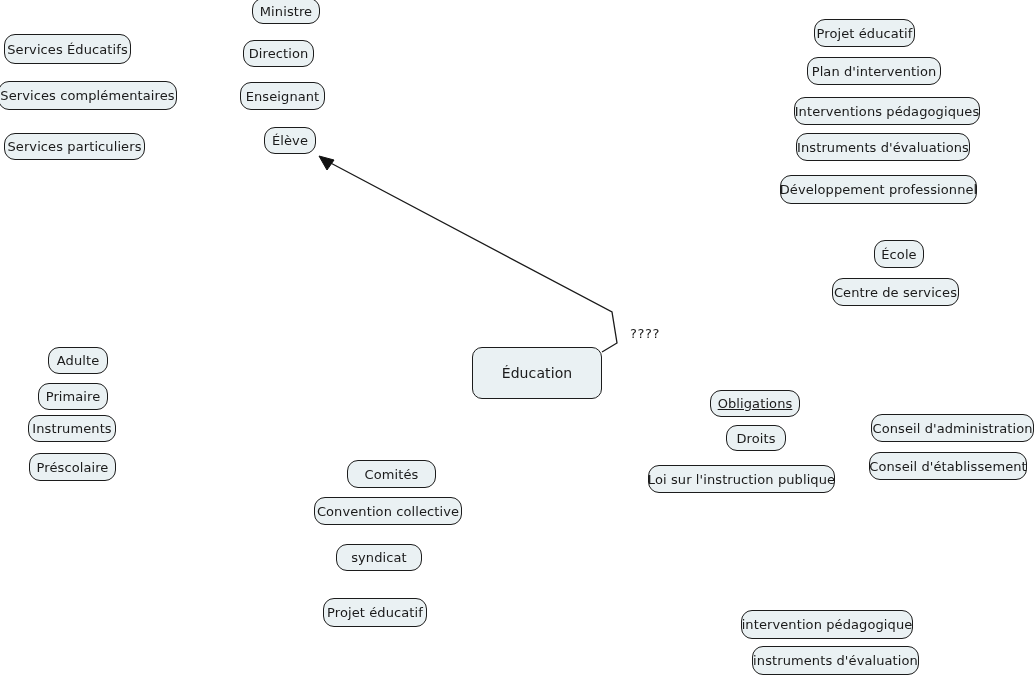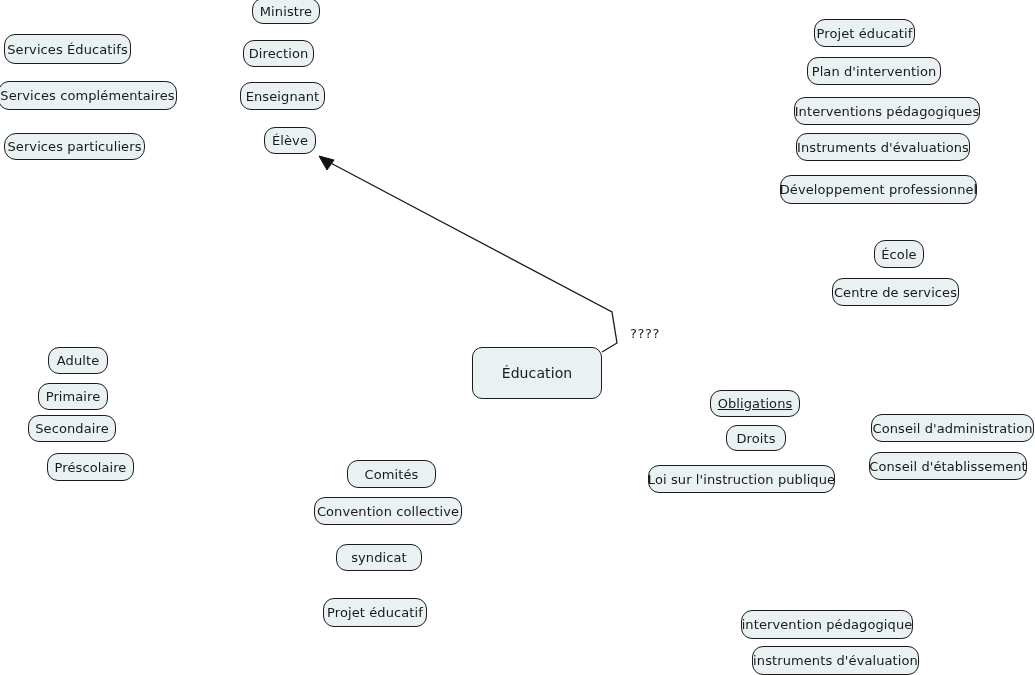--- a/index.html
+++ b/index.html
@@ -81,21 +81,21 @@
   </div>
 
   <div class="node" style="left:-2px; top:81px; width:179px; height:29px;">
     <span>Services complémentaires</span>
   </div>
 
   <div class="node" style="left:240px; top:82px; width:85px; height:28px;">
     <span>Enseignant</span>
   </div>
 
-  <div class="node" style="left:4px; top:133px; width:141px; height:27px;border-radius:12px;">
+  <div class="node" style="left:4px; top:133px; width:141px; height:27px;">
     <span>Services particuliers</span>
   </div>
 
   <div class="node" style="left:264px; top:127px; width:52px; height:27px;">
     <span>Élève</span>
   </div>
 
   <div class="node" style="left:814px; top:19px; width:101px; height:28px;">
     <span>Projet éducatif</span>
   </div>
@@ -134,32 +134,32 @@
 
   <div class="node" style="left:38px; top:383px; width:70px; height:27px;">
     <span>Primaire</span>
   </div>
 
   <div class="node" style="left:710px; top:390px; width:90px; height:27px;text-decoration:underline;">
     <span>Obligations</span>
   </div>
 
   <div class="node" style="left:28px; top:415px; width:88px; height:27px;">
-    <span>Secondaire</span>
+    <span>Instruments</span>
   </div>
 
   <div class="node" style="left:871px; top:414px; width:163px; height:28px;">
     <span>Conseil d'administration</span>
   </div>
 
   <div class="node" style="left:726px; top:425px; width:60px; height:26px;">
     <span>Droits</span>
   </div>
 
-  <div class="node" style="left:47px; top:453px; width:87px; height:28px;">
+  <div class="node" style="left:29px; top:453px; width:87px; height:28px;">
     <span>Préscolaire</span>
   </div>
 
   <div class="node" style="left:869px; top:452px; width:158px; height:28px;">
     <span>Conseil d'établissement</span>
   </div>
 
   <div class="node" style="left:347px; top:460px; width:89px; height:28px;">
     <span>Comités</span>
   </div>

